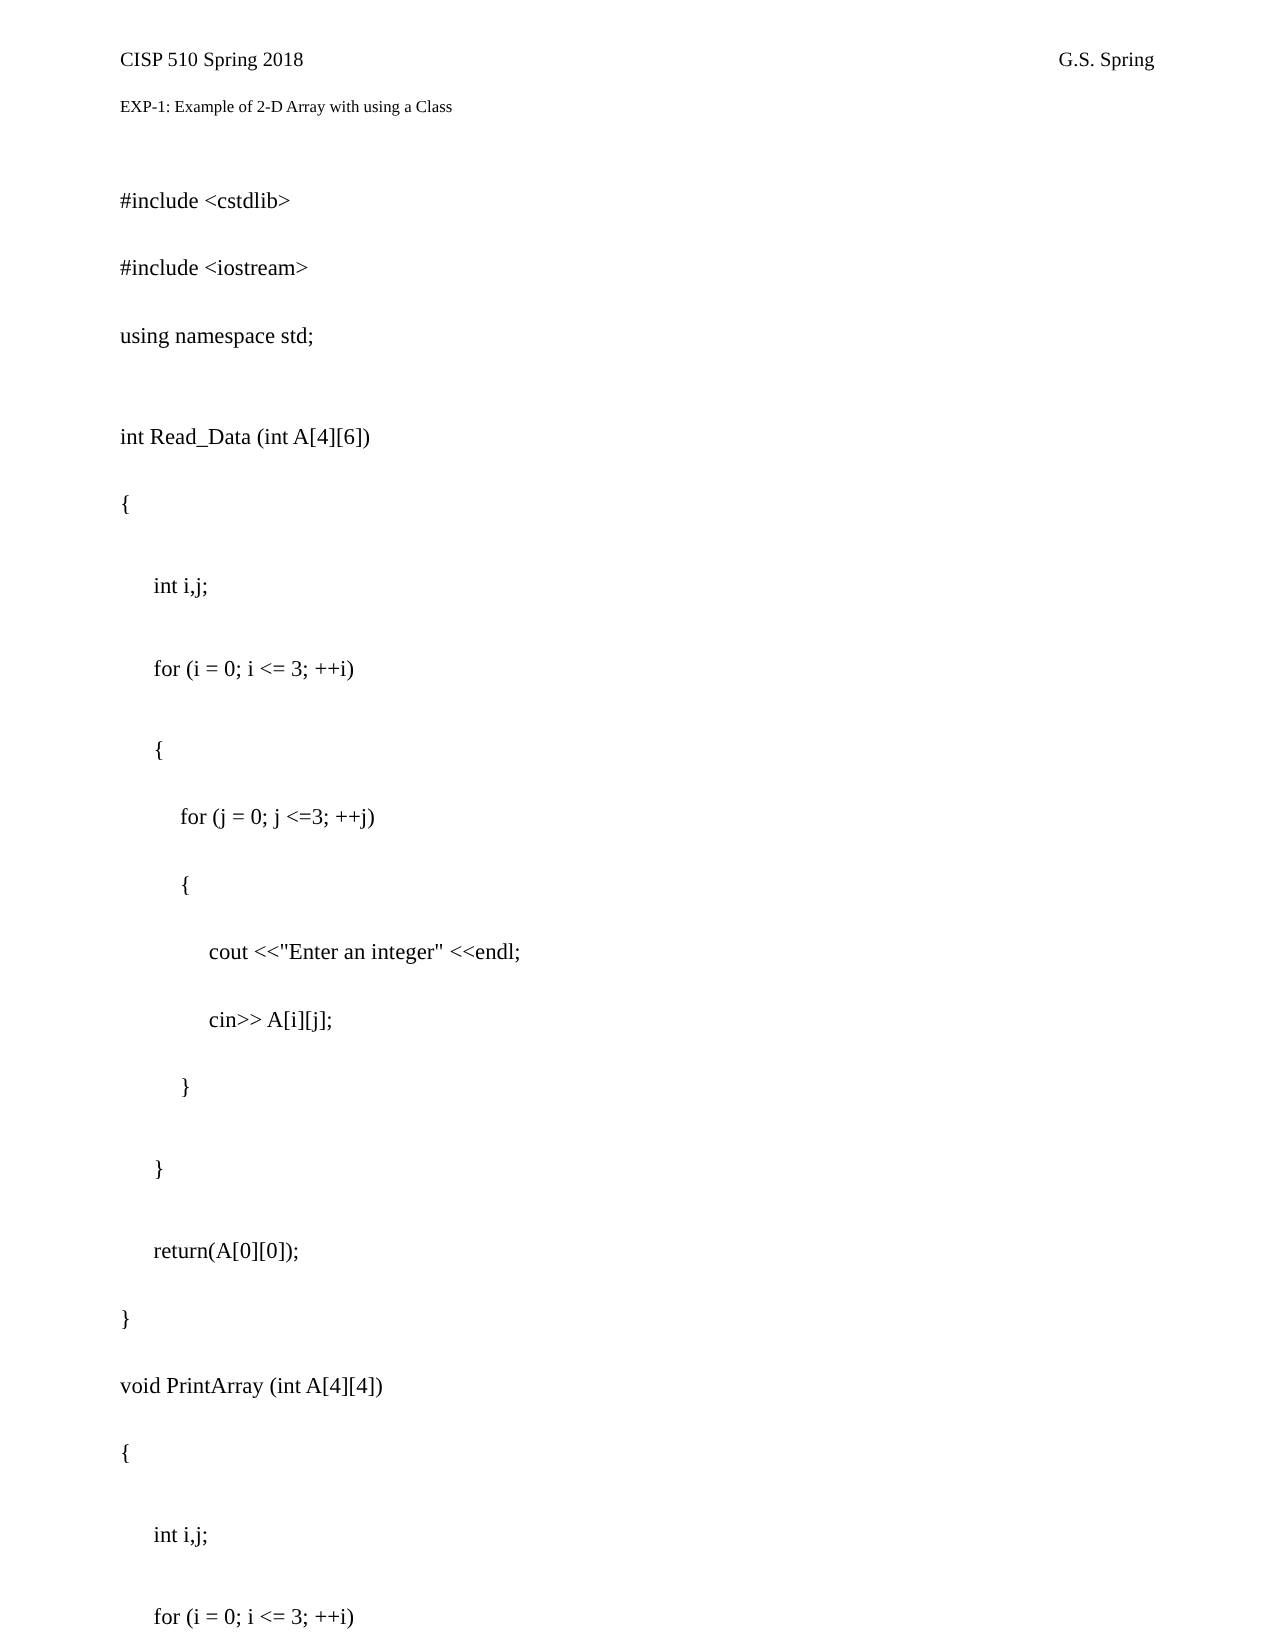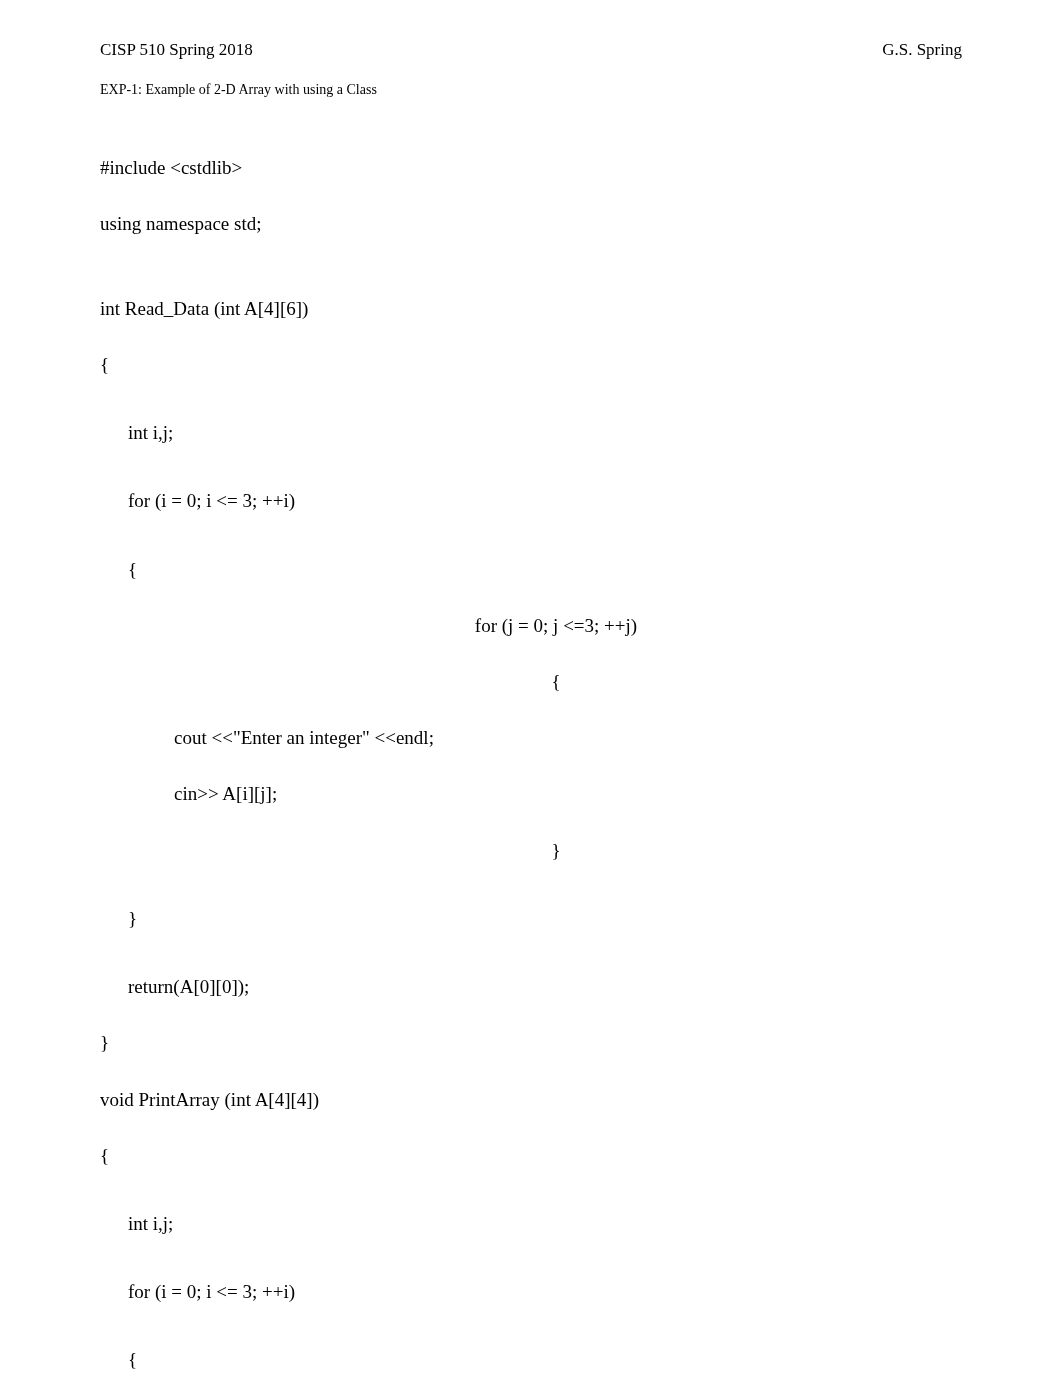--- a/index.html
+++ b/index.html
@@ -26,37 +26,38 @@
   .title {
     font-size: 14px;
     margin-bottom: 28px;
   }
   .code {
     font-size: 19px;
     line-height: 1.48;
     white-space: pre;
   }
   .indent1 { padding-left: 28px; margin-top: 12px; }
-  .indent2 { padding-left: 50px; text-align: center; }
+  .indent2 { padding-left: 50px; }
   .indent3 { padding-left: 74px; }
 </style>
 </head>
 <body>
 
 <div class="page">
 
   <div class="header">
     <span>CISP 510 Spring 2018</span>
     <span>G.S. Spring</span>
   </div>
 
   <div class="title">EXP-1: Example of 2-D Array with using a Class</div>
 
   <div class="code">
 <div>#include &lt;cstdlib&gt;</div>
+<div>#include &lt;iostream&gt;</div>
 <div>using namespace std;</div>
 <div></div>
 <div>int Read_Data (int A[4][6])</div>
 <div>{</div>
 <div class="indent1">int i,j;</div>
 <div class="indent1">for (i = 0; i &lt;= 3; ++i)</div>
 <div class="indent1">{</div>
 <div class="indent2">for (j = 0; j &lt;=3; ++j)</div>
 <div class="indent2">{</div>
 <div class="indent3">cout &lt;&lt;"Enter an integer" &lt;&lt;endl;</div>

